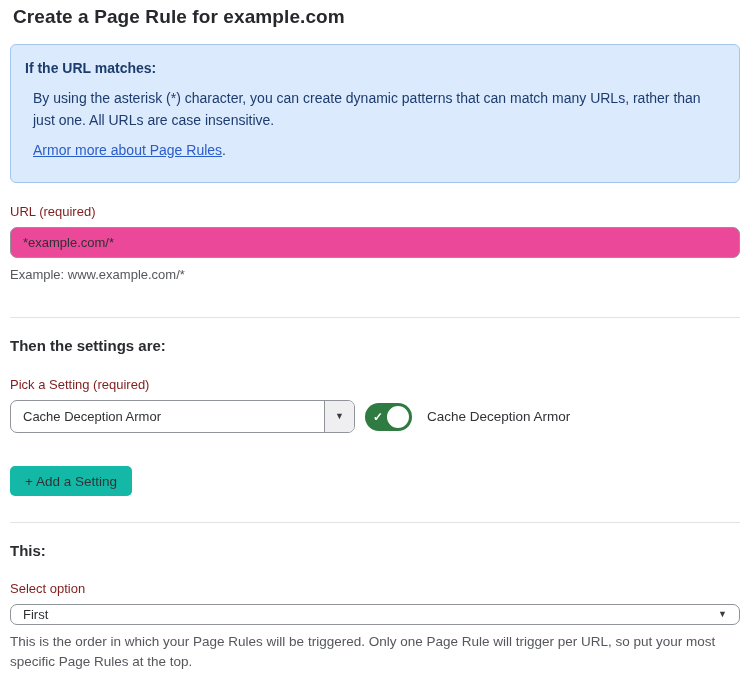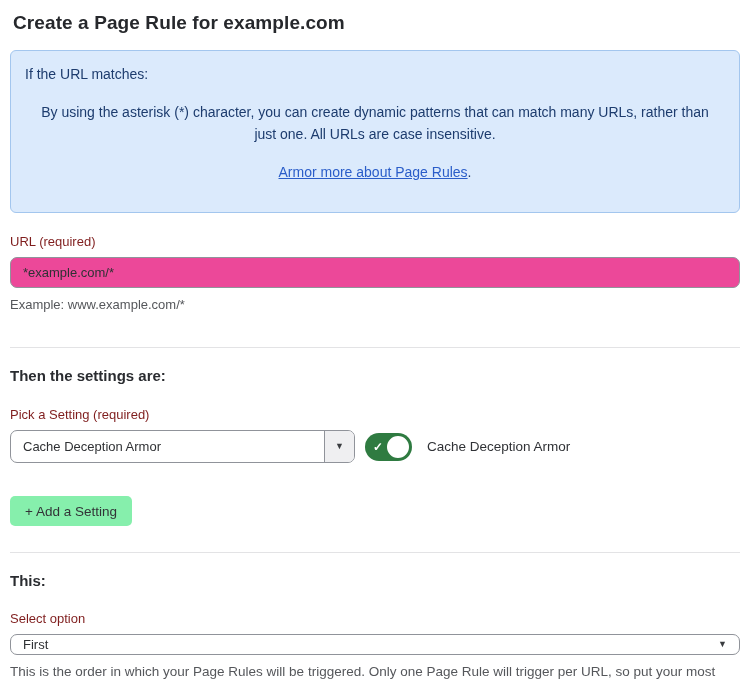--- a/index.html
+++ b/index.html
@@ -5,45 +5,45 @@
   * { box-sizing: border-box; }
   html, body {
     margin: 0; padding: 0;
     background: #ffffff;
     font-family: "Liberation Sans", sans-serif;
     color: #303236;
   }
   .container {
     width: 750px;
     height: 679px;
-    padding: 12px 10px 0 10px;
+    padding: 6px 10px 0 10px;
     overflow: hidden;
   }
   .page-title {
     font-size: 19px;
     font-weight: 700;
     color: #26282c;
     margin: 0 0 16px 3px;
     letter-spacing: 0.1px;
   }
   .info-box {
     background: #dbeafc;
     border: 1px solid #a3c6ee;
     border-radius: 6px;
     padding: 12px 14px 13px 14px;
     color: #1d3c6e;
     font-size: 14px;
     line-height: 22px;
     margin-bottom: 21px;
   }
   .info-box .info-heading {
-    font-weight: 400;
+    font-weight: 700;
     margin: 0;
   }
-  .info-box .info-body { margin: 16px; text-align: center; }
+  .info-box .info-body { margin: 8px; }
   .info-link {
     color: #2a5dc9;
     text-decoration: underline;
     cursor: pointer;
   }
   .field-label {
     display: block;
     font-size: 13px;
     color: #7f1d1d;
     margin: 0 0 8px 0;
@@ -158,21 +158,21 @@
     justify-content: center;
     height: 30px;
     padding: 0 15px;
     border: none;
     border-radius: 5px;
     font-size: 13.5px;
     font-family: "Liberation Sans", sans-serif;
     cursor: pointer;
   }
   .btn-gray {
-    background: #86efac;
+    background: #14b8a6;
     color: #323337;
   }
   .btn-add { margin-bottom: 26px; }
   .select-full {
     height: 21px;
     margin-bottom: 7px;
   }
   .select-full .select-inline-arrow {
     display: flex;
     align-items: center;

